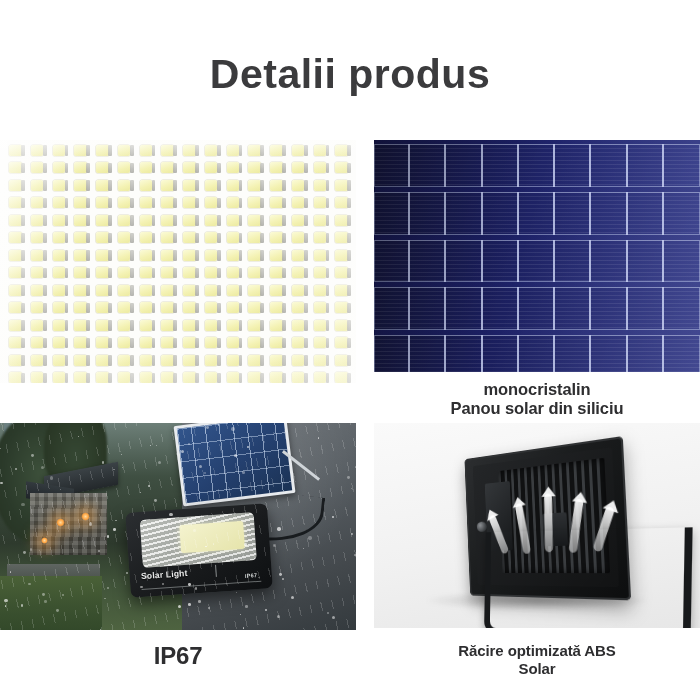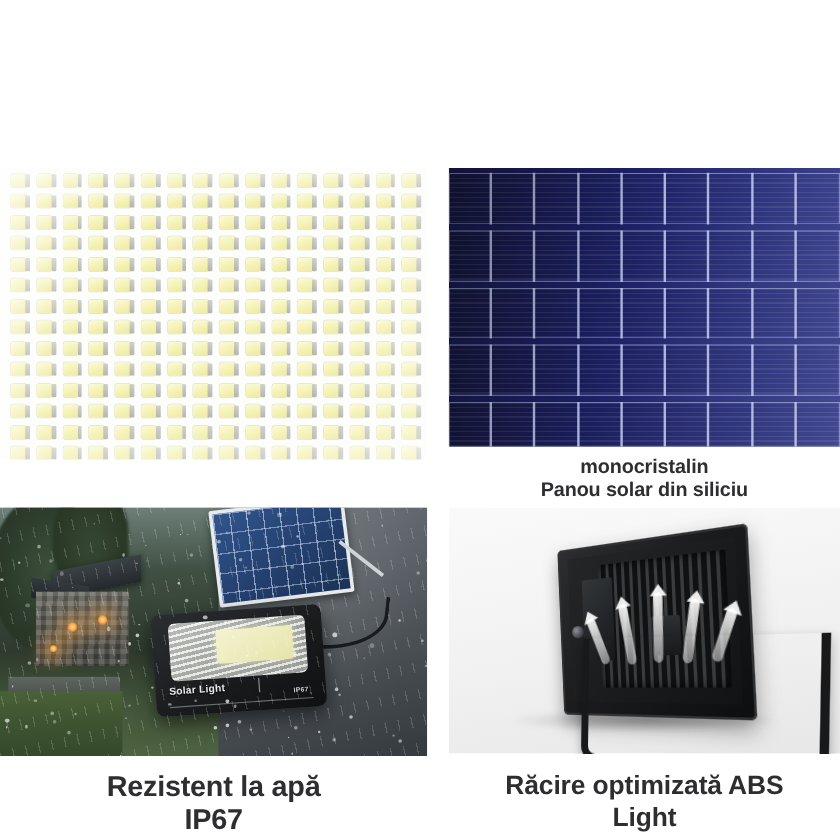--- a/index.html
+++ b/index.html
@@ -231,20 +231,21 @@
     border:7px solid #17191b;border-top:none;
     border-radius:0 0 14px 14px;
     transform:perspective(420px) rotateY(-18deg) rotate(1deg);
     box-shadow:0 4px 10px rgba(0,0,0,.3);}
 </style>
 </head>
 <body>
 
 <div class="page">
 
+  <div class="title">Detalii produs</div>
 
   <div class="grid">
 
     <div class="cell cell-tl">
       <div class="photo photo-tl">
         <div class="led-board">
           <div class="led-grid" id="ledGrid">
               <div class="led"></div>
               <div class="led"></div>
               <div class="led"></div>
@@ -679,21 +680,20 @@
               <div class="drop" style="width: 2.68492px; height: 2.68492px; left: 68.5309%; top: 58.2032%; opacity: 0.85;"></div>
               <div class="drop" style="width: 2.66625px; height: 2.66625px; left: 54.7301%; top: 79.3054%; opacity: 0.66;"></div>
               <div class="drop" style="width: 1.27744px; height: 1.27744px; left: 28.1241%; top: 99.6251%; opacity: 0.87;"></div>
               <div class="drop" style="width: 3.59337px; height: 3.59337px; left: 65.6997%; top: 14.8293%; opacity: 0.75;"></div>
               <div class="drop" style="width: 1.70402px; height: 1.70402px; left: 99.43%; top: 63.4601%; opacity: 0.47;"></div>
             </div>
           <div class="rain"></div>
         </div>
       </div>
       <div class="caption cap-lg">
-        <div>Rezistent la apă</div>
         <div>IP67</div>
       </div>
     </div>
 
     <div class="cell cell-br">
       <div class="photo photo-br">
         <div class="prod">
           <div class="prod-shadow"></div>
           <div class="prod-body">
             <div class="pb-plate"></div>
@@ -706,20 +706,20 @@
                 <div class="arrow" style="left: 4%; height: 52%; transform: rotate(-22deg); transform-origin: center bottom;"></div>
                 <div class="arrow" style="left: 24%; height: 62%; transform: rotate(-9deg); transform-origin: center bottom;"></div>
                 <div class="arrow" style="left: 44%; height: 70%; transform: rotate(2deg); transform-origin: center bottom;"></div>
                 <div class="arrow" style="left: 64%; height: 62%; transform: rotate(11deg); transform-origin: center bottom;"></div>
                 <div class="arrow" style="left: 84%; height: 52%; transform: rotate(22deg); transform-origin: center bottom;"></div>
               </div>
           </div>
           <div class="pb-stand"></div>
         </div>
       </div>
-      <div class="caption cap-sm" style="padding-top:14px;font-size:22px">
+      <div class="caption cap-sm" style="padding-top:14px;font-size:15px">
         <div>Răcire optimizată ABS</div>
-        <div>Light</div>
+        <div>Solar</div>
       </div>
     </div>
 
   </div>
 </div>
 
 </body></html>

